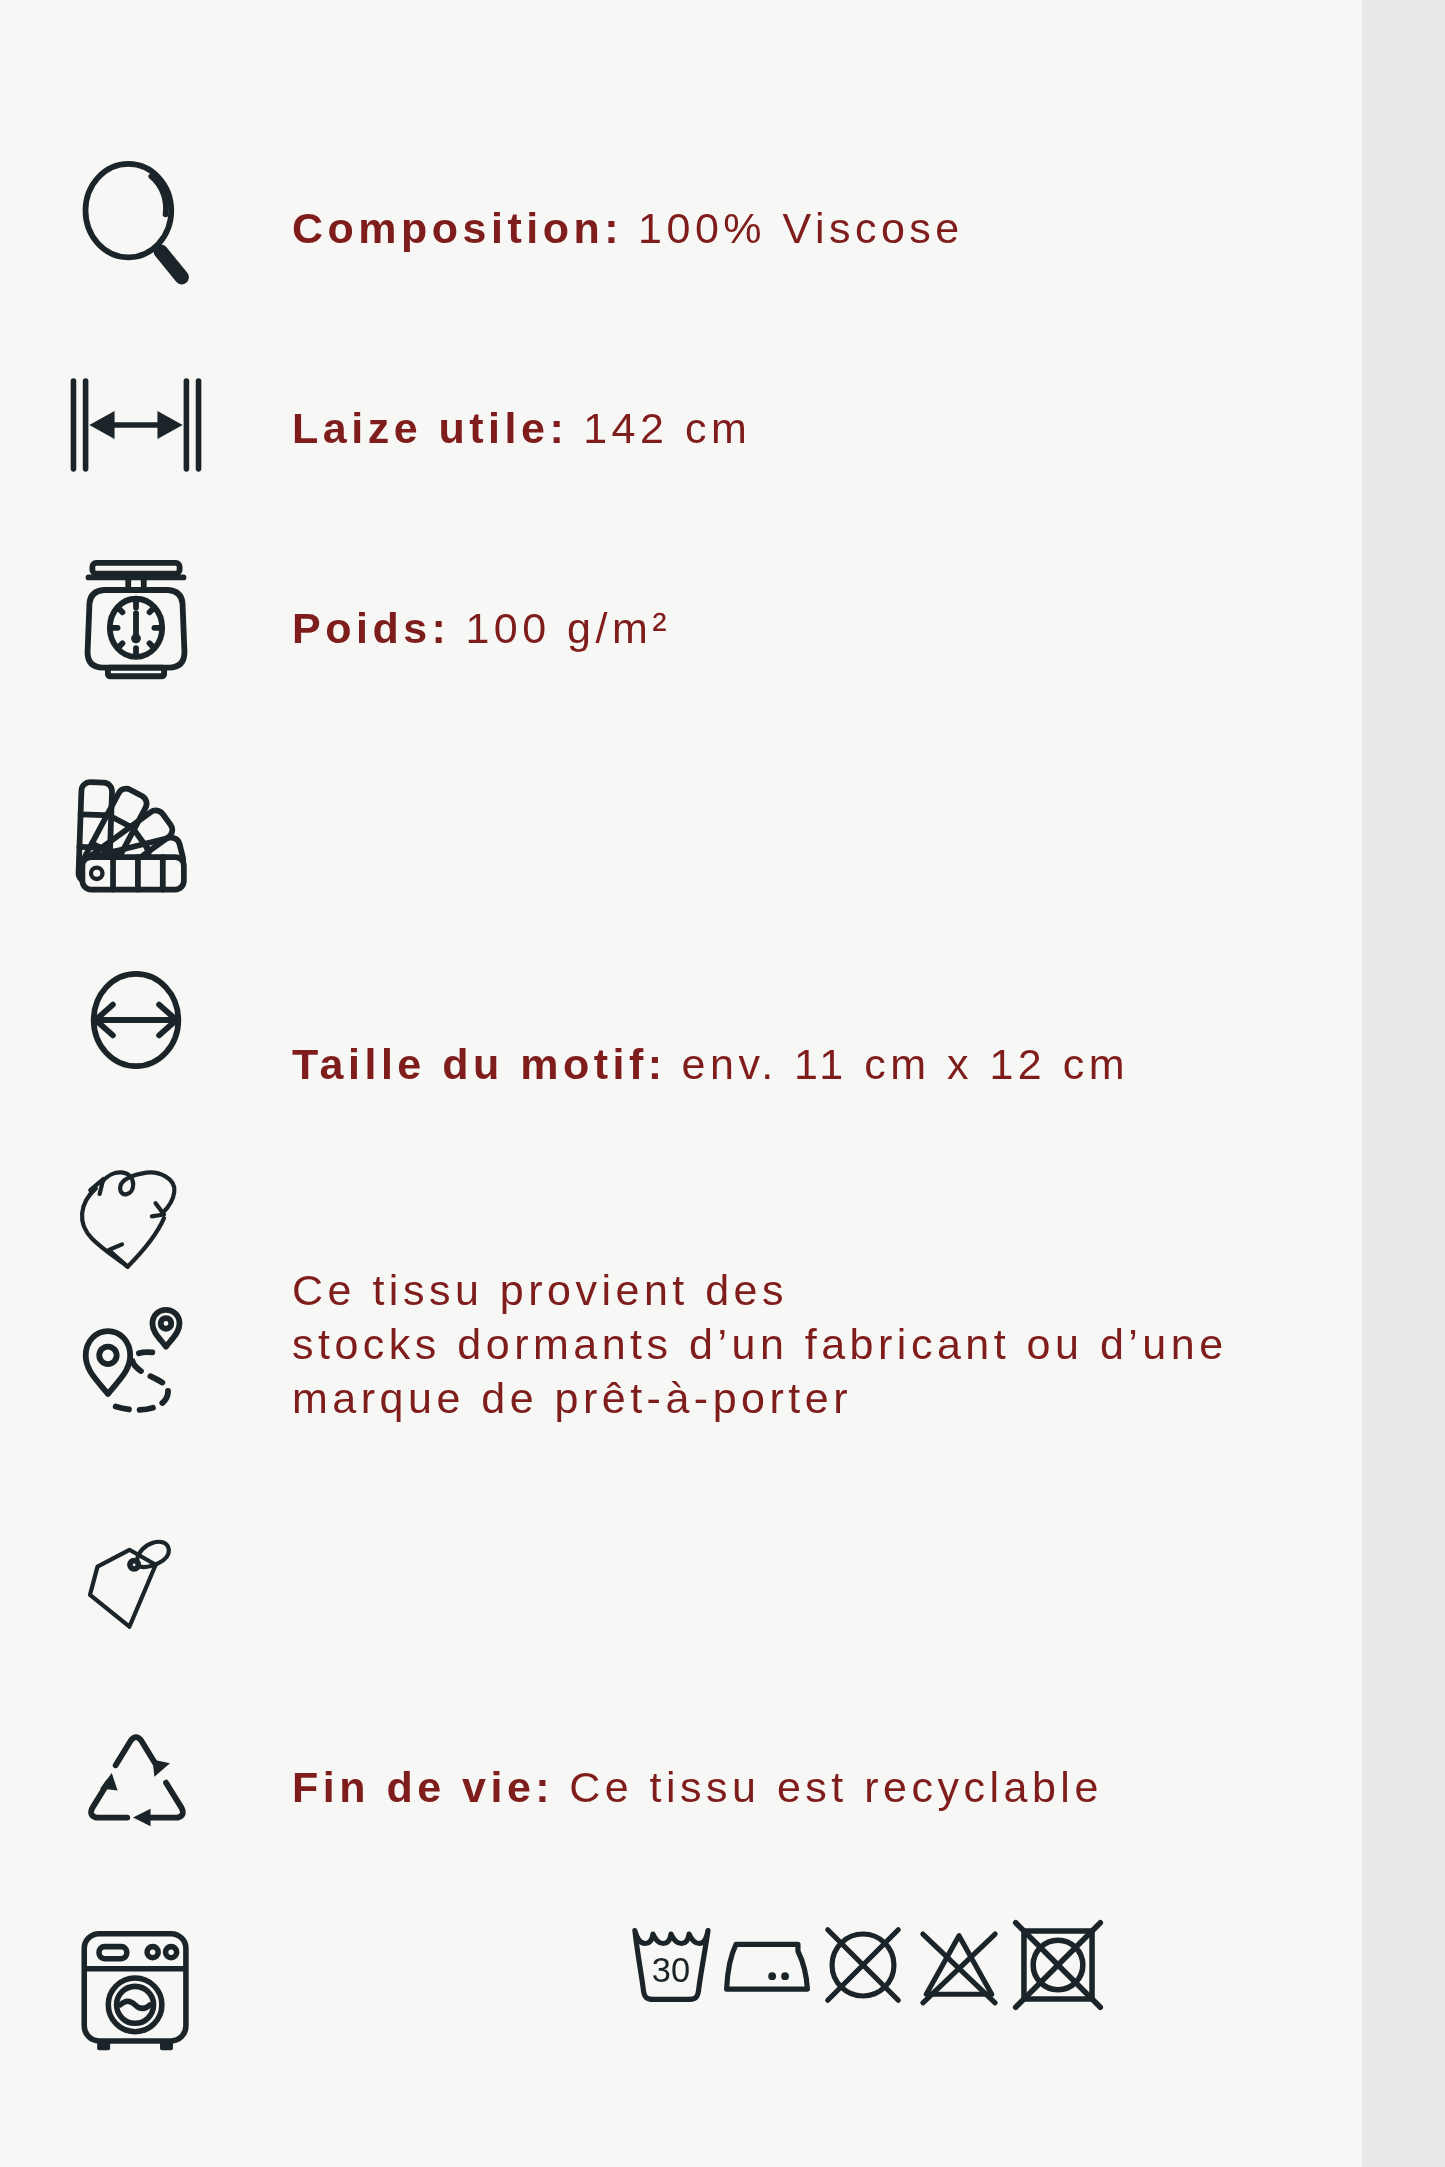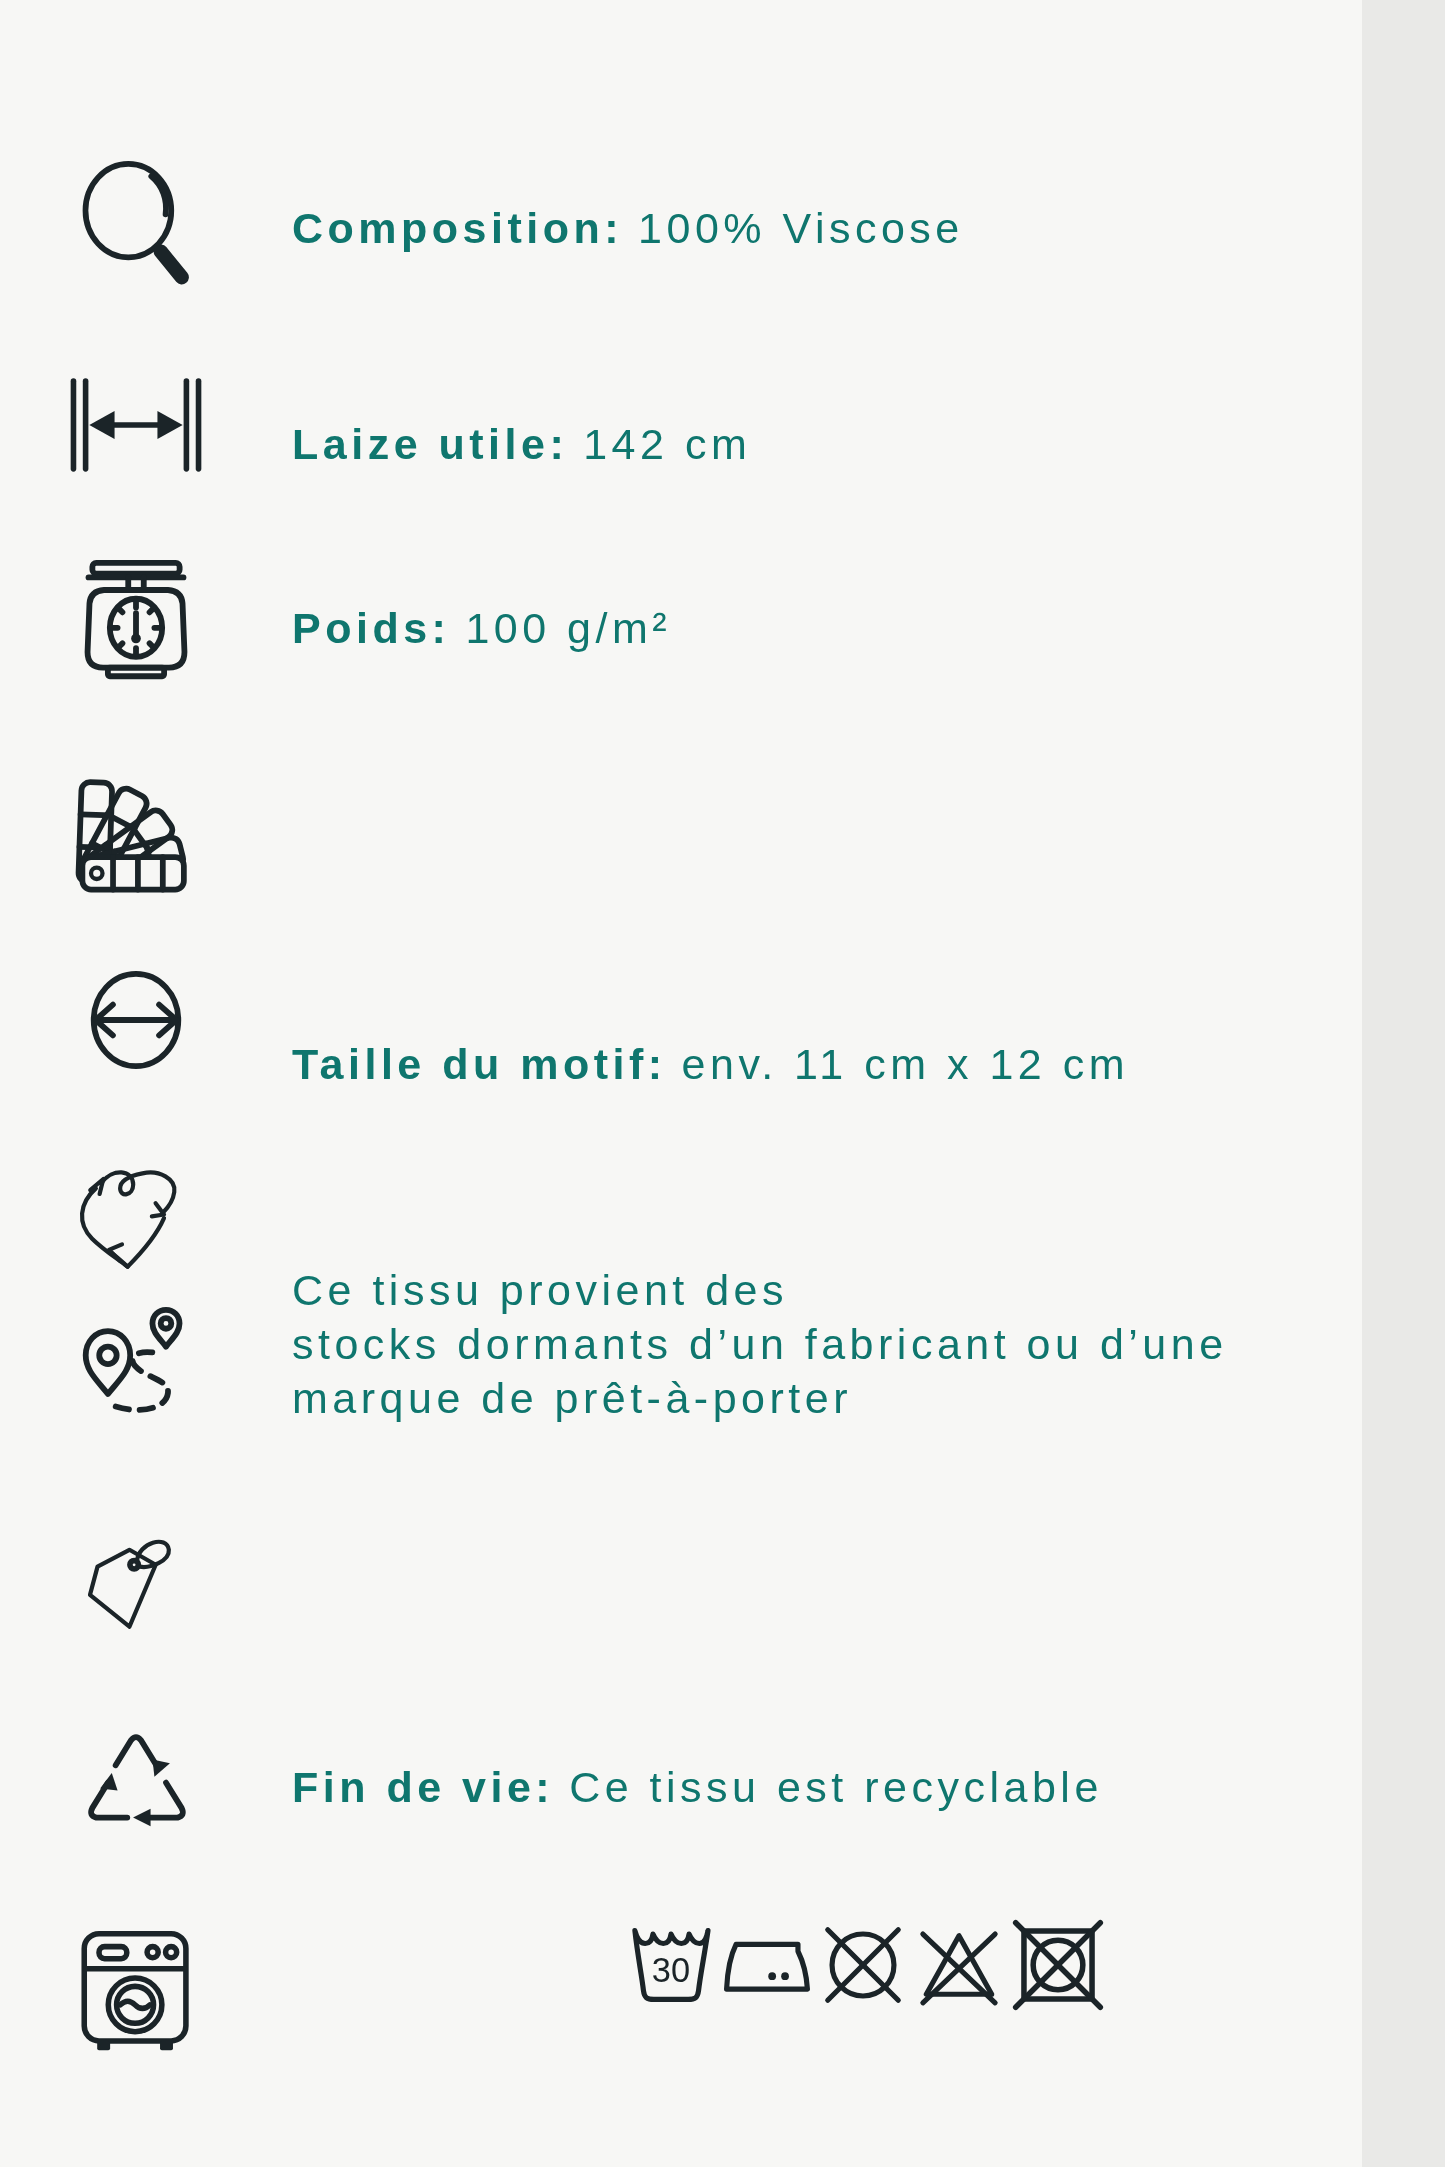--- a/index.html
+++ b/index.html
@@ -1,21 +1,21 @@
 <!DOCTYPE html>
 <html><head>
 <meta charset="utf-8">
 <style>
   html,body{margin:0;padding:0;background:#e9e9e7;}
   .page{
     position:relative;
     width:1362px;height:2167px;
     background:#f7f7f5;
     font-family:"Liberation Sans",sans-serif;
-    color:#0f766e;
+    color:#7f1d1d;
     overflow:hidden;
   }
   .icon{
     position:absolute;left:58px;width:155px;
     display:flex;justify-content:center;align-items:center;
   }
   .icon svg{display:block;}
   .rowtext{
     position:absolute;left:292px;
     font-size:43px;line-height:54px;letter-spacing:4.5px;
@@ -53,21 +53,21 @@
     <svg width="140" height="96" viewBox="0 0 150 100" aria-hidden="true">
       <line class="stroke" x1="8" y1="3" x2="8" y2="97" stroke-width="6.5"></line>
       <line class="stroke" x1="21" y1="3" x2="21" y2="97" stroke-width="6.5"></line>
       <line class="stroke" x1="129" y1="3" x2="129" y2="97" stroke-width="6.5"></line>
       <line class="stroke" x1="142" y1="3" x2="142" y2="97" stroke-width="6.5"></line>
       <line class="stroke" x1="40" y1="50" x2="110" y2="50" stroke-width="7"></line>
       <polygon class="fillink" points="25,50 52,35 52,65"></polygon>
       <polygon class="fillink" points="125,50 98,35 98,65"></polygon>
     </svg>
   </div>
-  <div class="rowtext" style="top:417px">
+  <div class="rowtext" style="top:401px">
     <span class="lbl">Laize utile:</span><span class="val">142 cm</span>
   </div>
 
   <div class="icon" style="top:558px;height:128px">
     <svg width="126" height="126" viewBox="0 0 130 130" aria-hidden="true">
       <rect class="stroke" x="20" y="4" width="90" height="11" rx="4" stroke-width="5"></rect>
       <line class="stroke" x1="16" y1="19" x2="114" y2="19" stroke-width="5"></line>
       <line class="stroke" x1="57" y1="19" x2="57" y2="32" stroke-width="5"></line>
       <line class="stroke" x1="73" y1="19" x2="73" y2="32" stroke-width="5"></line>
       <path class="stroke" d="M 32 32 L 98 32 Q 112 33 113 46 L 115 96 Q 115 112 99 112 L 31 112 Q 15 112 15 96 L 17 46 Q 18 33 32 32 Z" stroke-width="5.5"></path>

